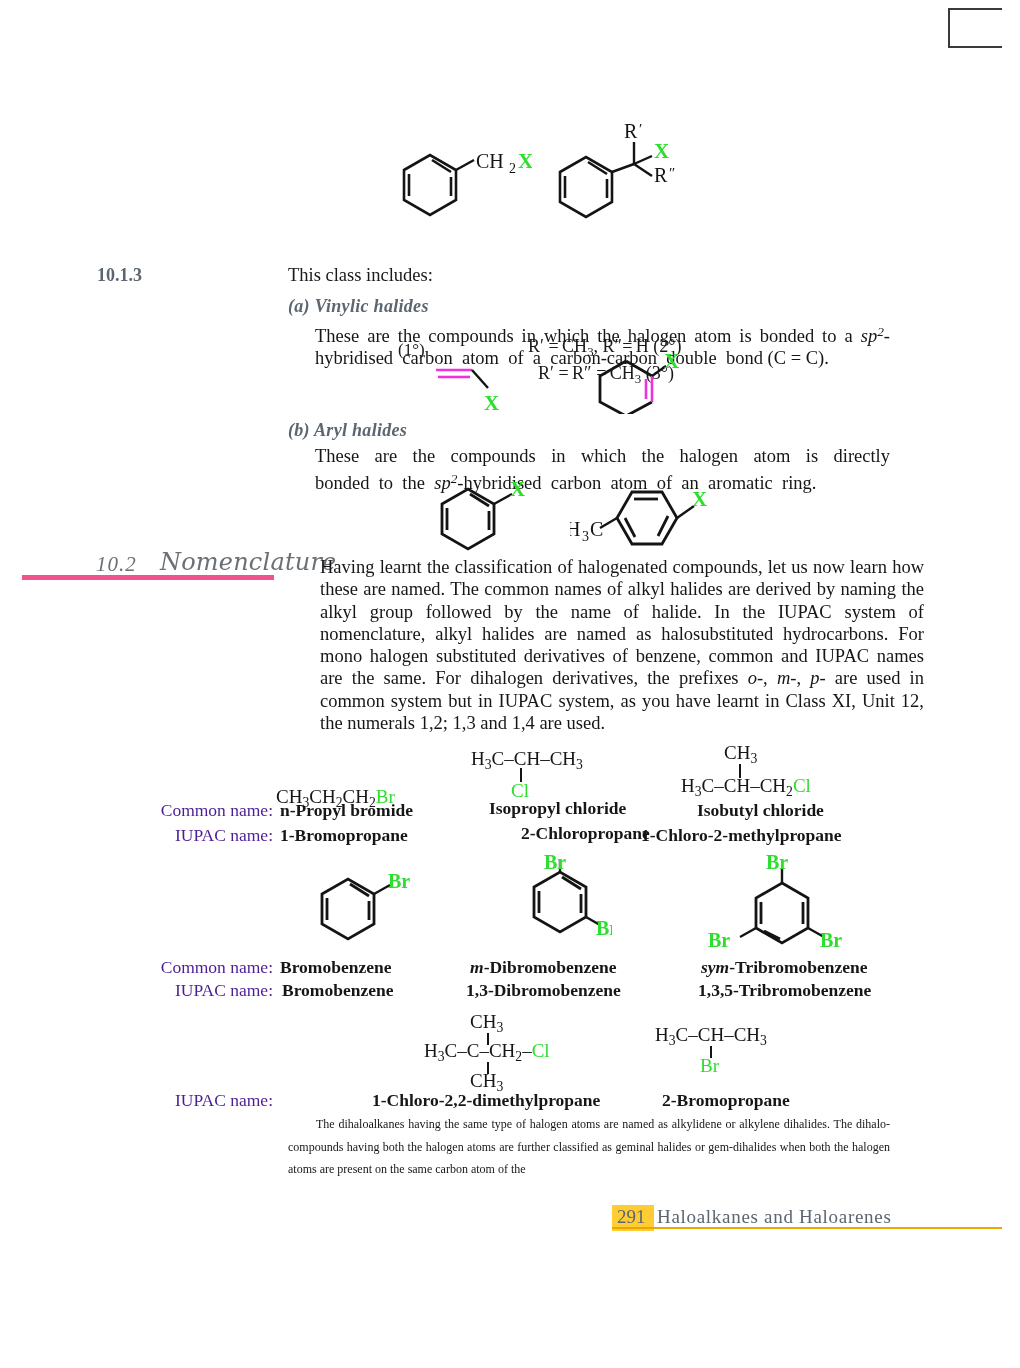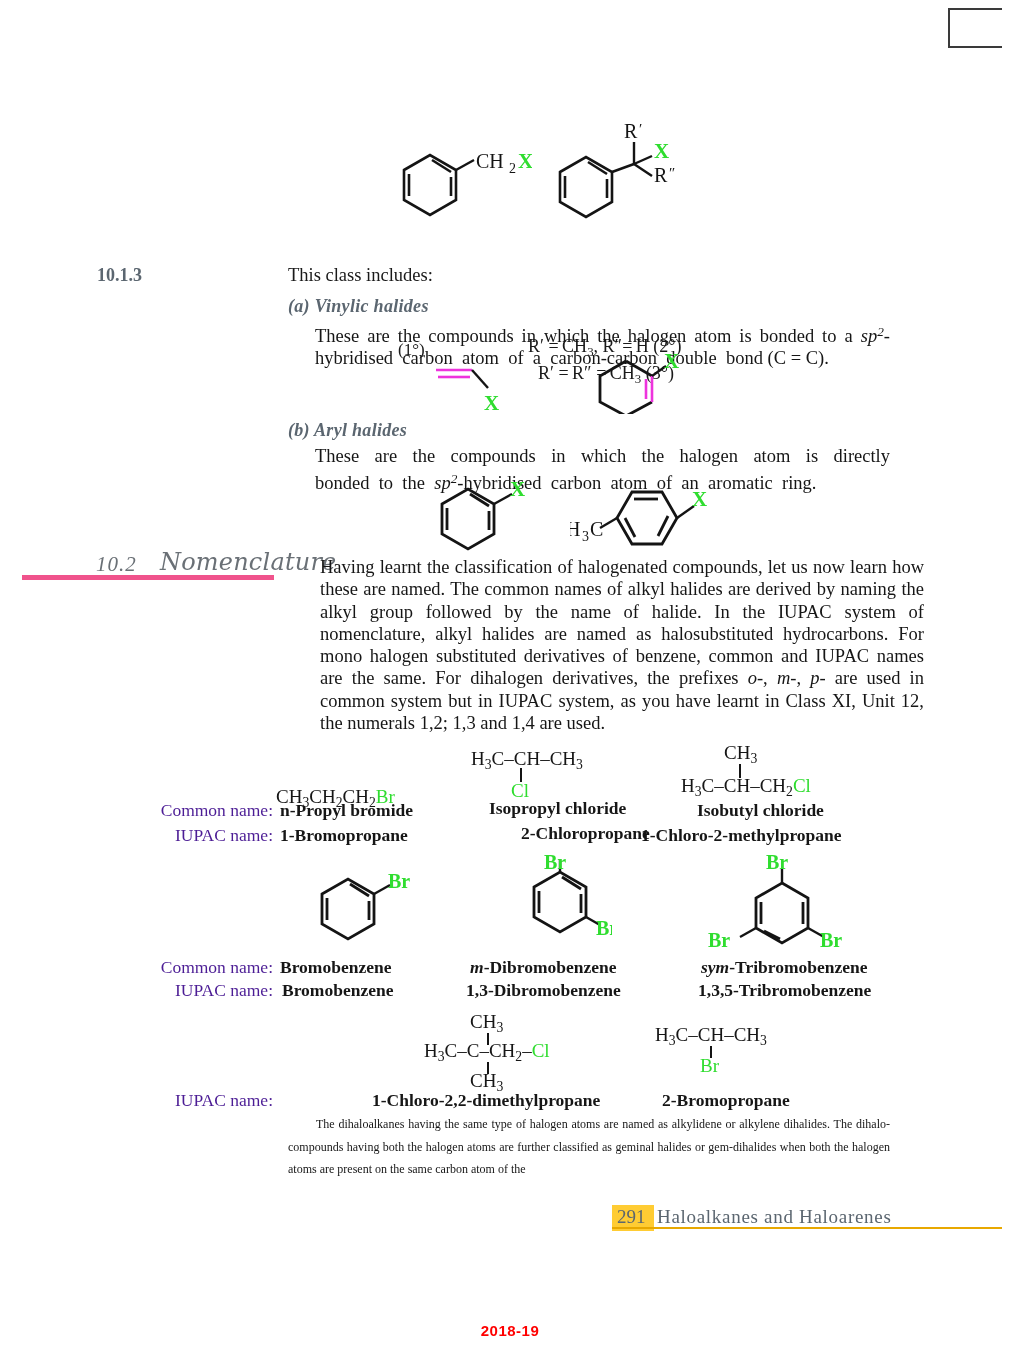--- a/index.html
+++ b/index.html
@@ -513,15 +513,14 @@
   <div class="ntext" style="left:372px; top:1090px;">1-Chloro-2,2-dimethylpropane</div>
   <div class="ntext" style="left:662px; top:1090px;">2-Bromopropane</div>
 
   <div class="body-text" style="position:absolute;left:288px;top:1113px;width:602px;text-indent:28px;">The dihaloalkanes having the same type of halogen atoms are named as alkylidene or alkylene dihalides. The dihalo-compounds having both the halogen atoms are further classified as geminal halides or gem-dihalides when both the halogen atoms are present on the same carbon atom of the</div>
 
   <div class="footer-pageno-bg"></div>
   <div class="footer-rule"></div>
   <div class="footer-pageno">291</div>
   <div class="footer-chapter">Haloalkanes  and  Haloarenes</div>
 
-  <div class="year-mark">2018-19</div>
 
 </div>
 
 </body></html>

